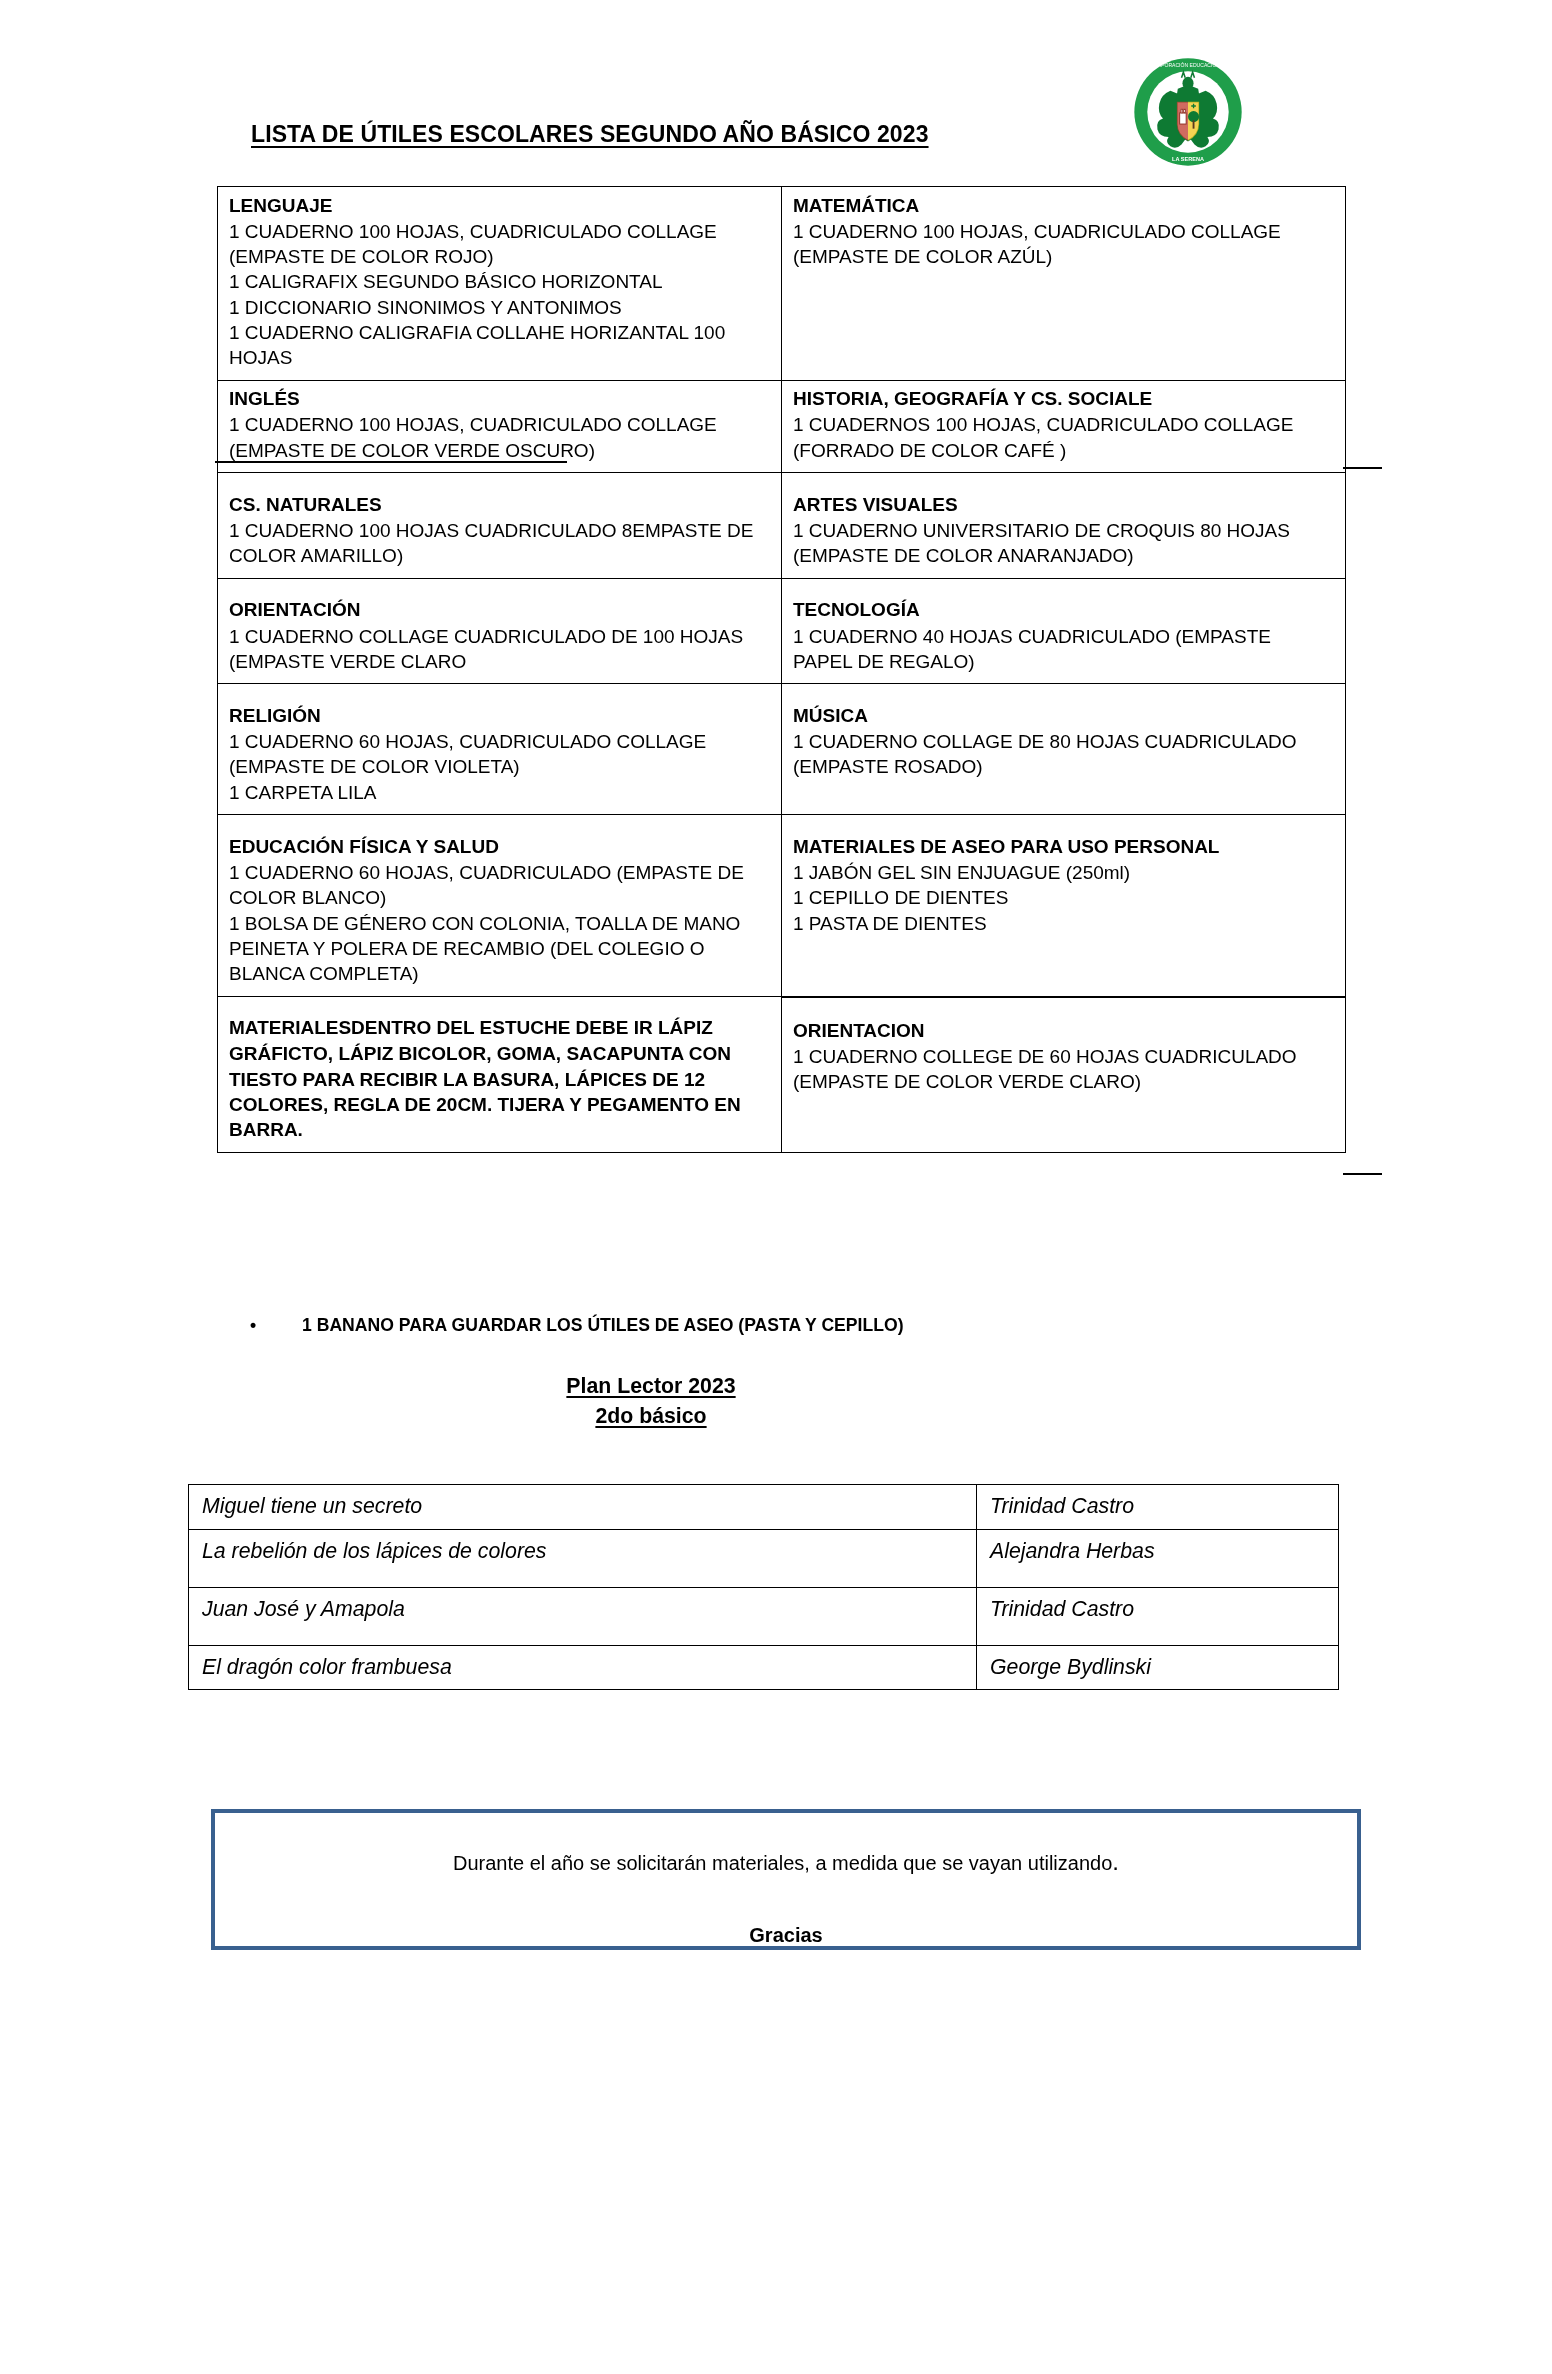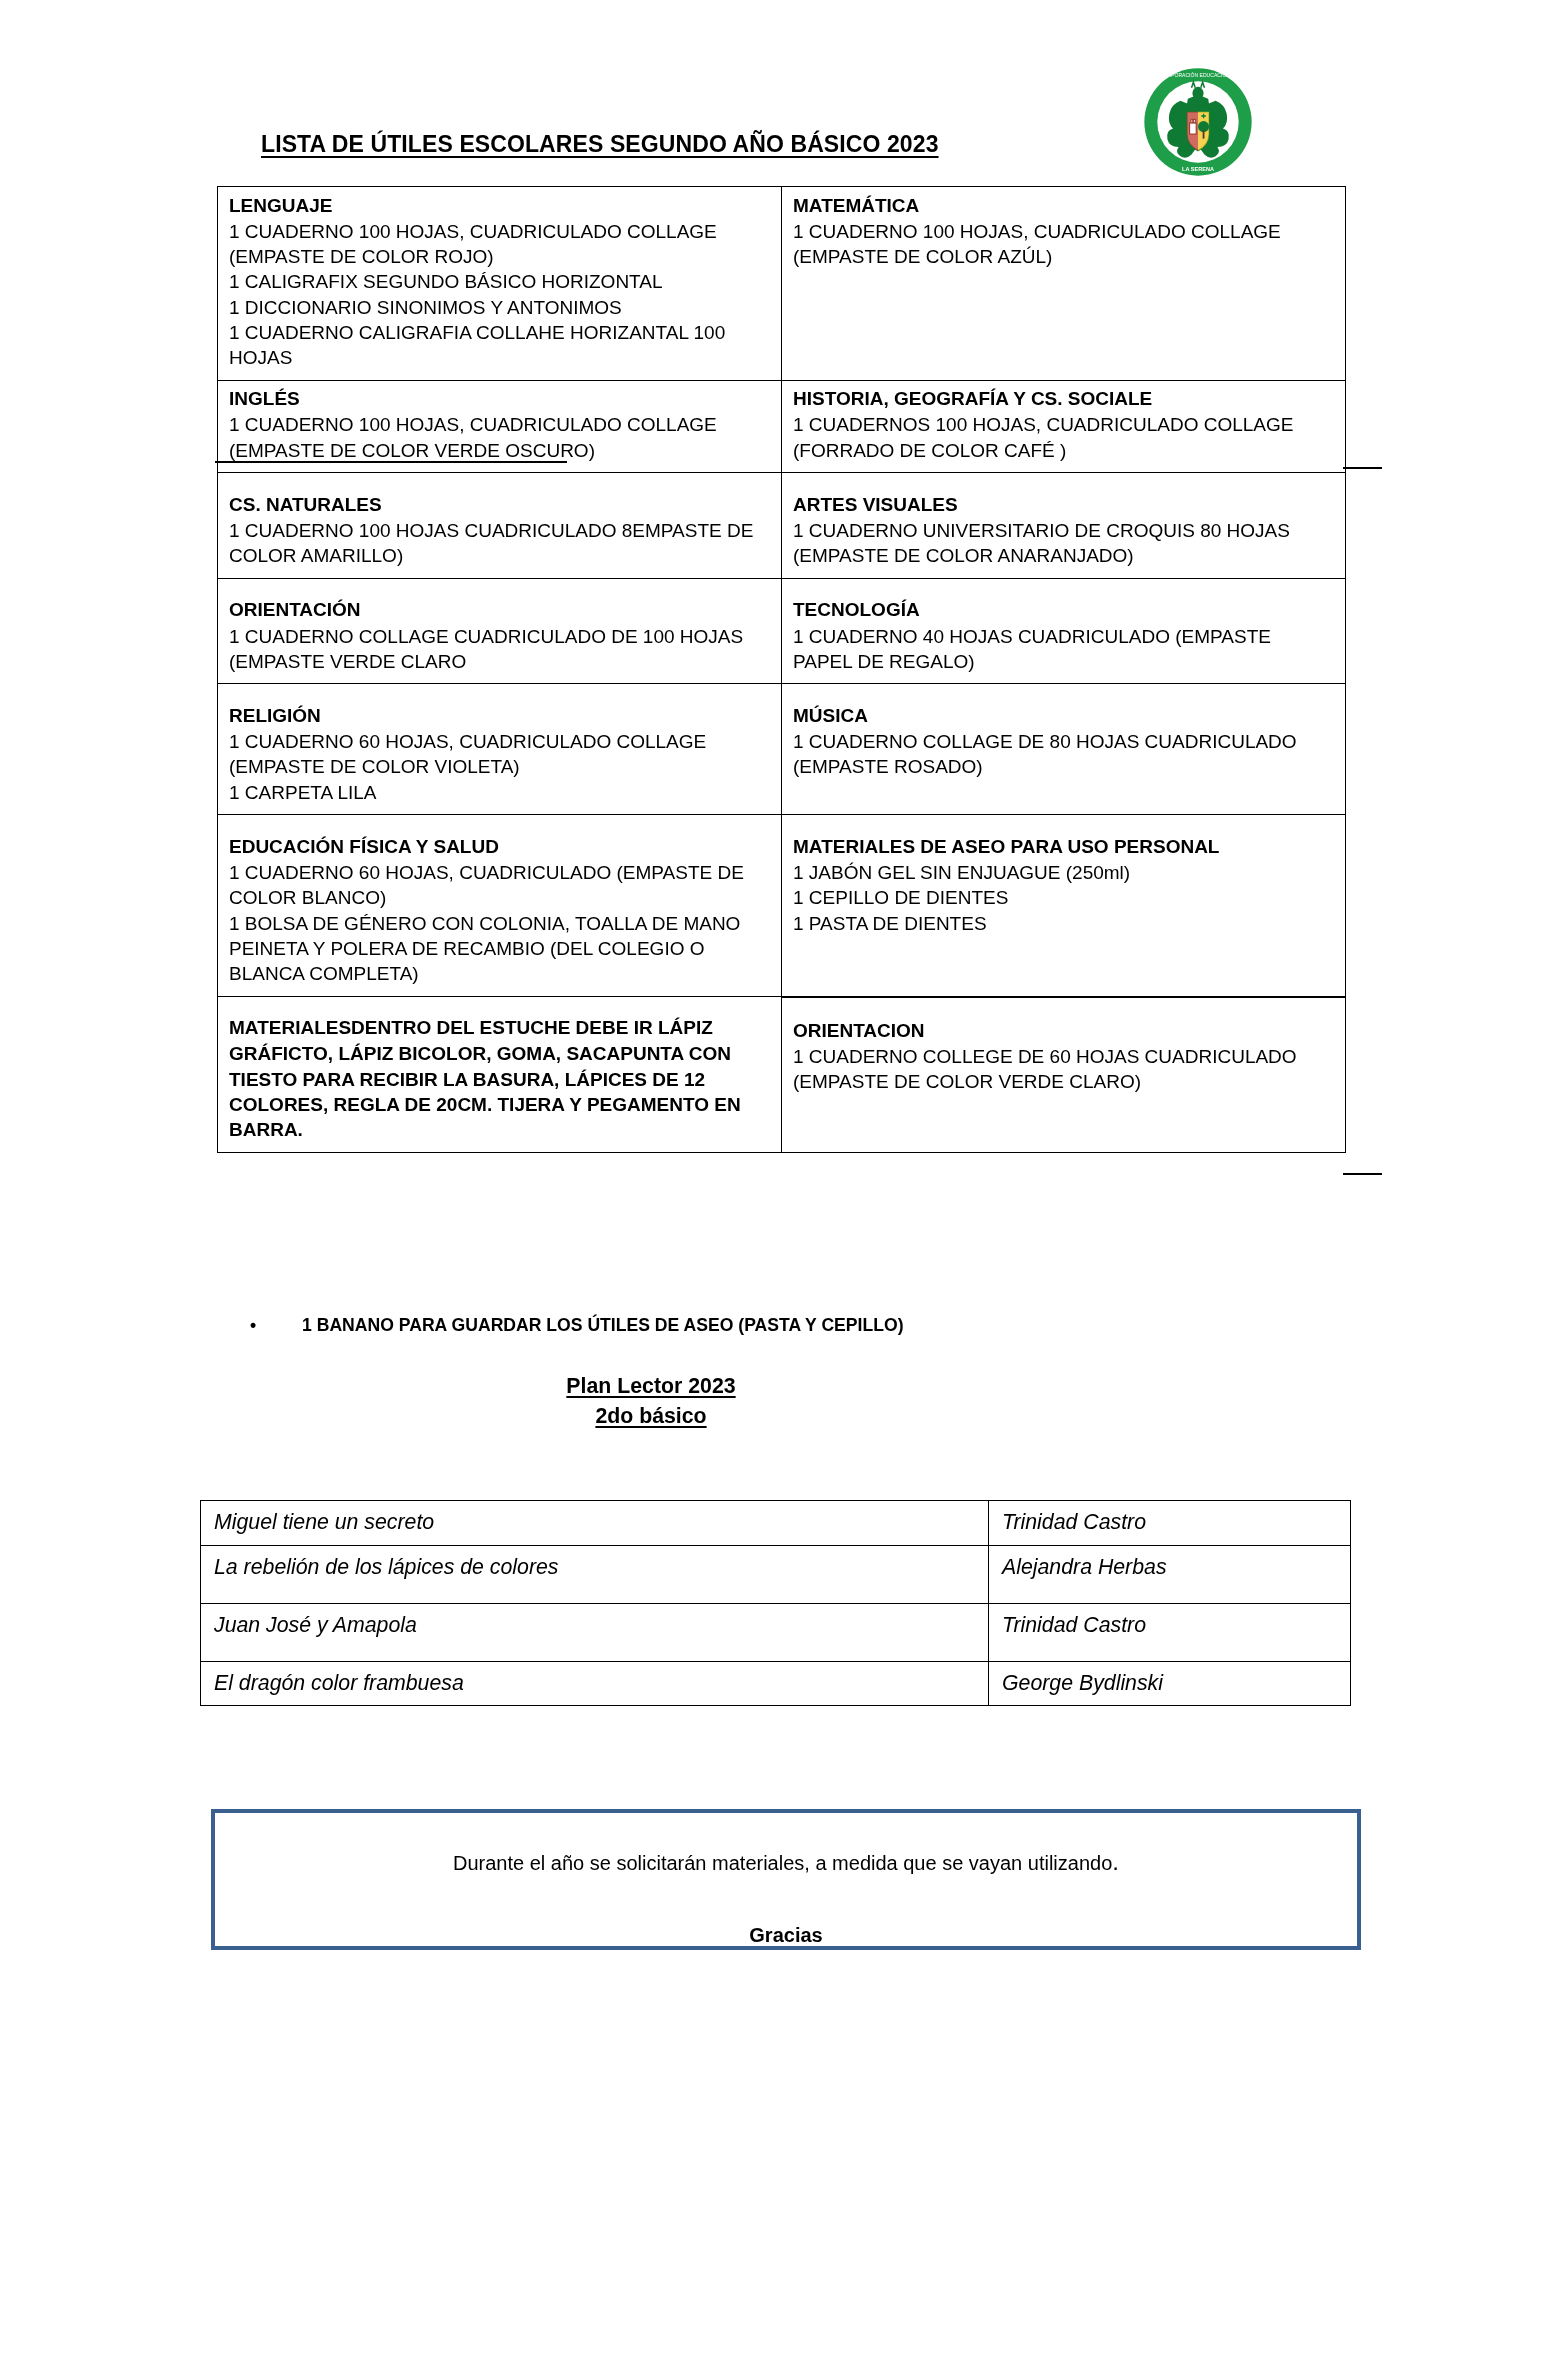--- a/index.html
+++ b/index.html
@@ -11,21 +11,21 @@
     font-family: "Liberation Sans", sans-serif;
     color: #000000;
     position: relative;
     overflow: hidden;
   }
 
   .page {
     position: relative;
     width: 1553px;
     height: 2375px;
-    padding: 12px;
+    padding: 2px;
   }
 
   
   .header-row {
     position: relative;
     height: 148px;
   }
   .doc-title {
     position: absolute;
     left: 249px;
@@ -119,26 +119,25 @@
     line-height: 1.42;
   }
   .plan-heading span {
     text-decoration: underline;
     text-underline-offset: 2.8px;
   }
 
   
   .books-table {
     position: absolute;
-    left: 200px;
+    left: 188px;
     top: 1484px;
     width: 1150px;
     border-collapse: collapse;
     table-layout: fixed;
-    margin-top: 16px;
   }
   .books-table td {
     border: 1.5px solid #000;
     font-style: italic;
     font-size: 21.3px;
     padding: 9.3px 13px;
     vertical-align: top;
   }
   .books-table td.title-col { width: 788px; }
   .books-table td.author-col { width: 362px; }

